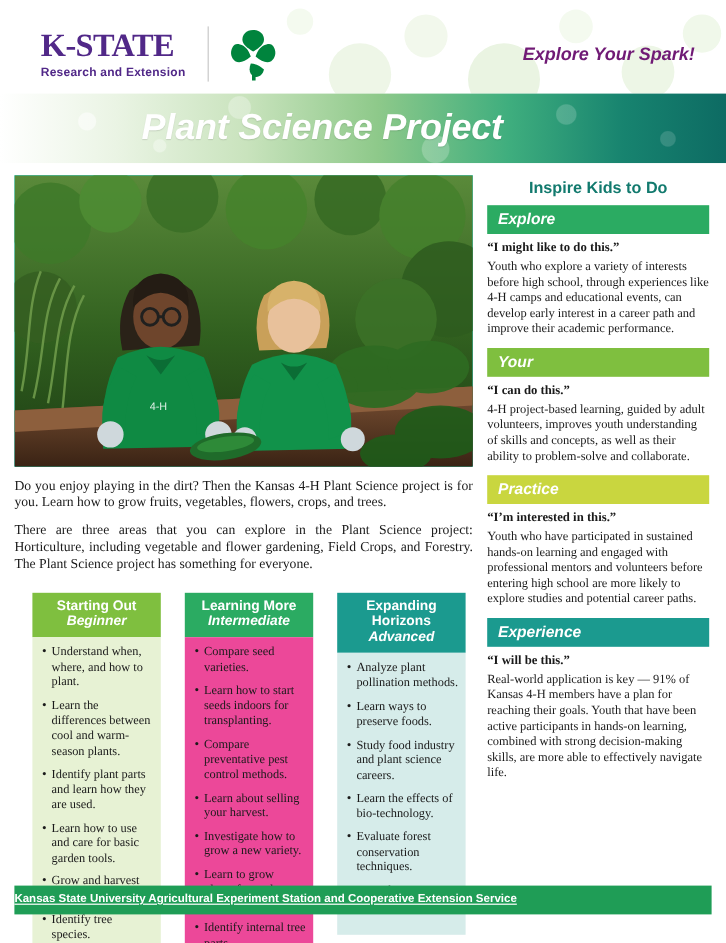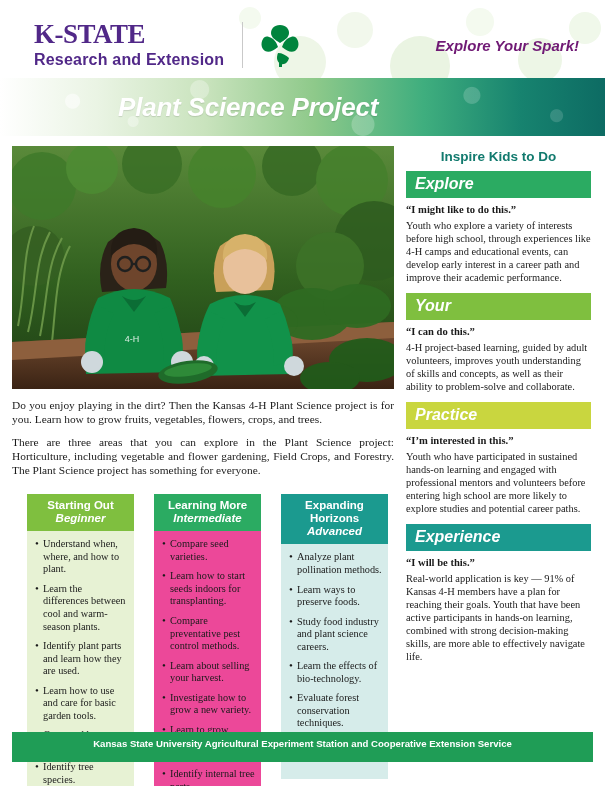--- a/index.html
+++ b/index.html
@@ -40,21 +40,21 @@
     font-family: "Liberation Serif", serif;
     font-weight: bold;
     font-size: 27px;
     letter-spacing: -0.5px;
     color: #512888;
     line-height: 1;
   }
   .kstate-sub {
     font-family: "Liberation Sans", sans-serif;
     font-weight: bold;
-    font-size: 16px;
+    font-size: 10px;
     color: #512888;
     line-height: 1.1;
     margin-top: 3px;
     letter-spacing: 0.2px;
   }
   .logo-divider {
     width: 1px;
     height: 46px;
     background: #c9c9c9;
     margin: 0 16px 0 18px;
@@ -96,21 +96,21 @@
   .hdr-deco {
     position: absolute;
     top: 0; left: 0; right: 0; height: 78px;
     pointer-events: none;
   }
   .main-title {
     position: relative;
     font-family: "Liberation Sans", sans-serif;
     font-weight: bold;
     font-style: italic;
-    font-size: 26px;
+    font-size: 30px;
     color: #ffffff;
     padding-left: 118px;
     letter-spacing: -0.2px;
     text-shadow: 0 1px 1px rgba(0,0,0,0.12);
   }
 
   
   .content {
     display: flex;
     padding: 10px 12px 0 12px;
@@ -192,21 +192,21 @@
     font-size: 13.5px;
     color: #127a6e;
     text-align: center;
     margin: 3px 0 7px 0;
   }
   .panel { margin-bottom: 9px; }
   .panel-head {
     font-family: "Liberation Sans", sans-serif;
     font-weight: bold;
     font-style: italic;
-    font-size: 16px;
+    font-size: 13px;
     color: #ffffff;
     padding: 4px 0 5px 9px;
   }
   .panel-sub {
     font-family: "Liberation Serif", serif;
     font-weight: bold;
     font-size: 10.6px;
     color: #1a1a1a;
     margin: 6px 0 4px 0;
   }
@@ -216,25 +216,25 @@
     line-height: 1.25;
     color: #1a1a1a;
   }
 
   
   .footer {
     position: absolute;
     left: 12px; right: 12px; bottom: 24px;
     background: #1f9d56;
     color: #ffffff;
-    text-align: center;
     font-family: "Liberation Sans", sans-serif;
     font-weight: bold;
     font-size: 9.6px;
-    padding: 6px 0 13px 0;
+    padding: 6px 0 7px 0;
+    text-decoration: underline;
   }
 </style>
 </head>
 <body>
 
 <div class="page">
 
   <div class="header">
     <svg class="hdr-deco" width="605" height="78" viewBox="0 0 605 78">
       <circle cx="300" cy="62" r="26" fill="#eef6e7"></circle>

